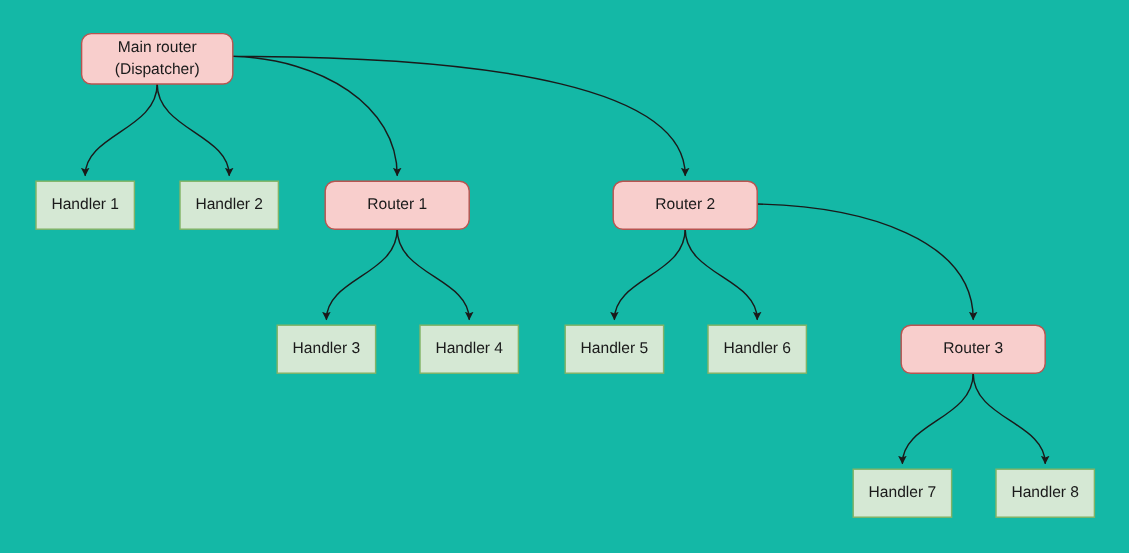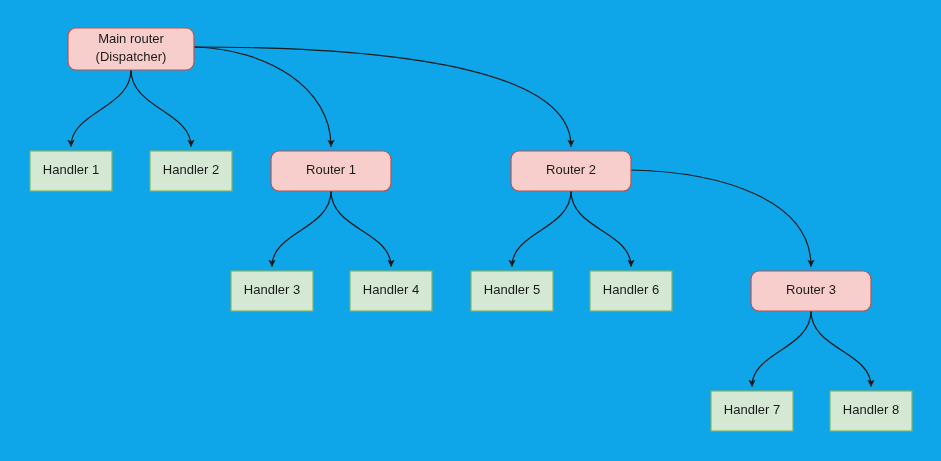--- a/index.html
+++ b/index.html
@@ -41,21 +41,21 @@
     stroke-linecap: round;
     stroke-linejoin: round;
   }
   .node-shape {
     stroke-width: 1.2;
   }
 </style>
 </head>
 <body>
 
-<div id="diagram-canvas" style="background: #0ea5e9;">
+<div id="diagram-canvas" style="background: #14b8a6;">
   <svg id="diagram-svg" viewBox="0 0 941 461" xmlns="http://www.w3.org/2000/svg">
     <defs>
       <marker id="arrowhead" markerWidth="10" markerHeight="10" refX="5.2" refY="3" orient="auto" markerUnits="strokeWidth">
         <path d="M 0 0 L 6 3 L 0 6 L 1.3 3 z" fill="#1a1a1a" stroke="none"></path>
       </marker>
     </defs>
     <g id="edges-layer">
         <path class="edge-path" d="M 131 70 C 131 108 71 112 71 146" stroke="#1a1a1a" marker-end="url(#arrowhead)"></path>
         <path class="edge-path" d="M 131 70 C 131 108 191 112 191 146" stroke="#1a1a1a" marker-end="url(#arrowhead)"></path>
         <path class="edge-path" d="M 194 47 C 268 49 331 88 331 146" stroke="#1a1a1a" marker-end="url(#arrowhead)"></path>

